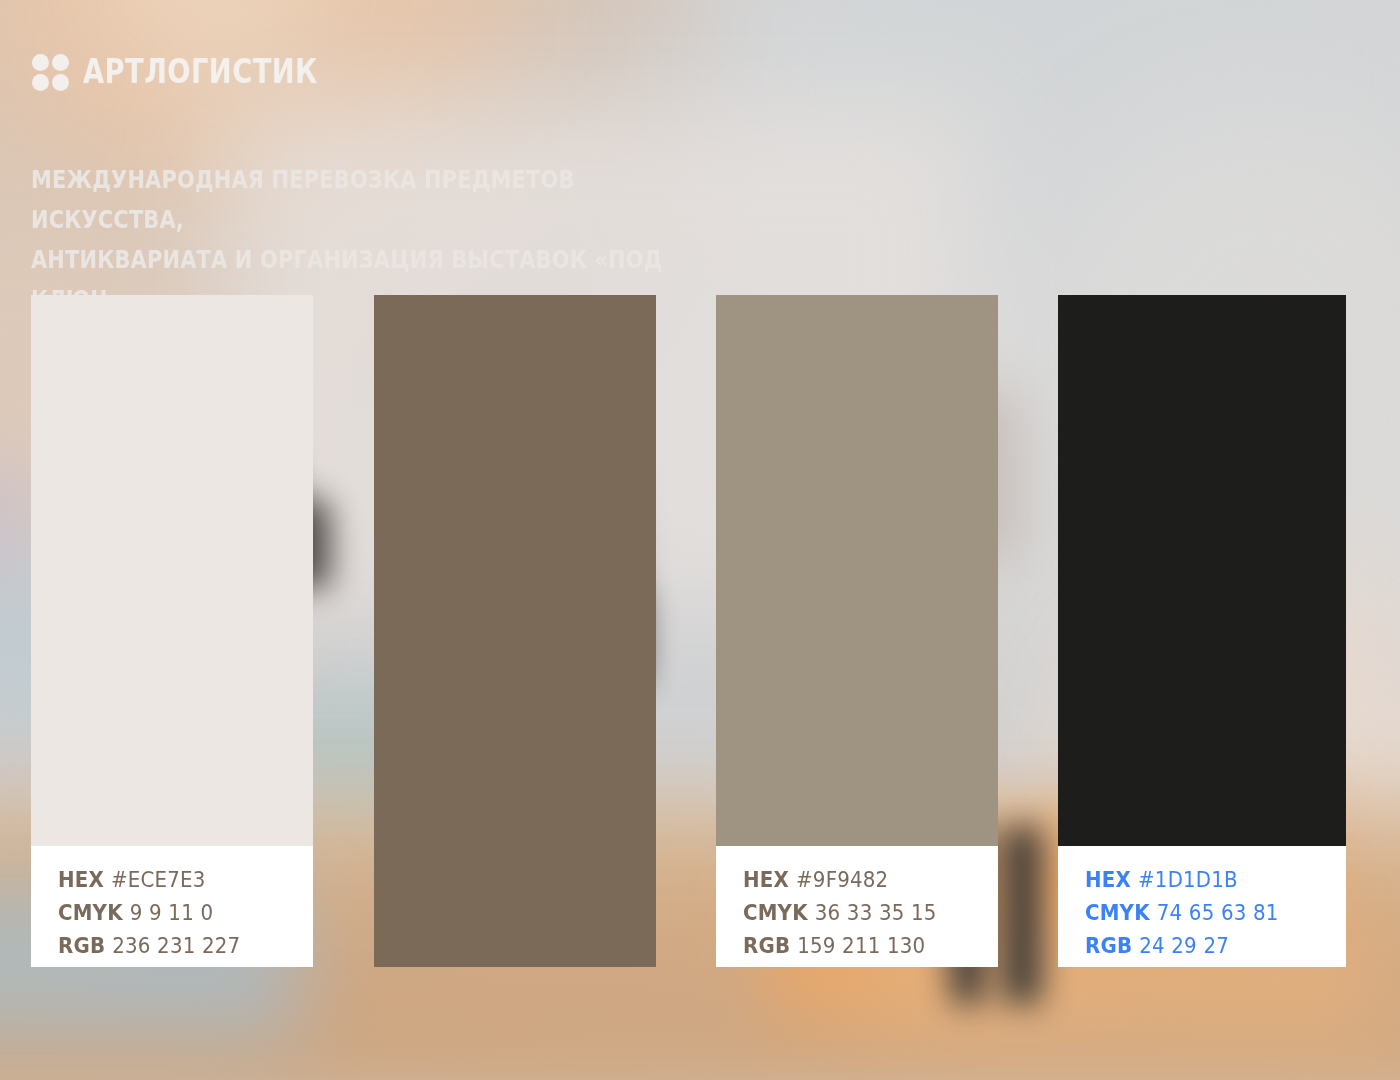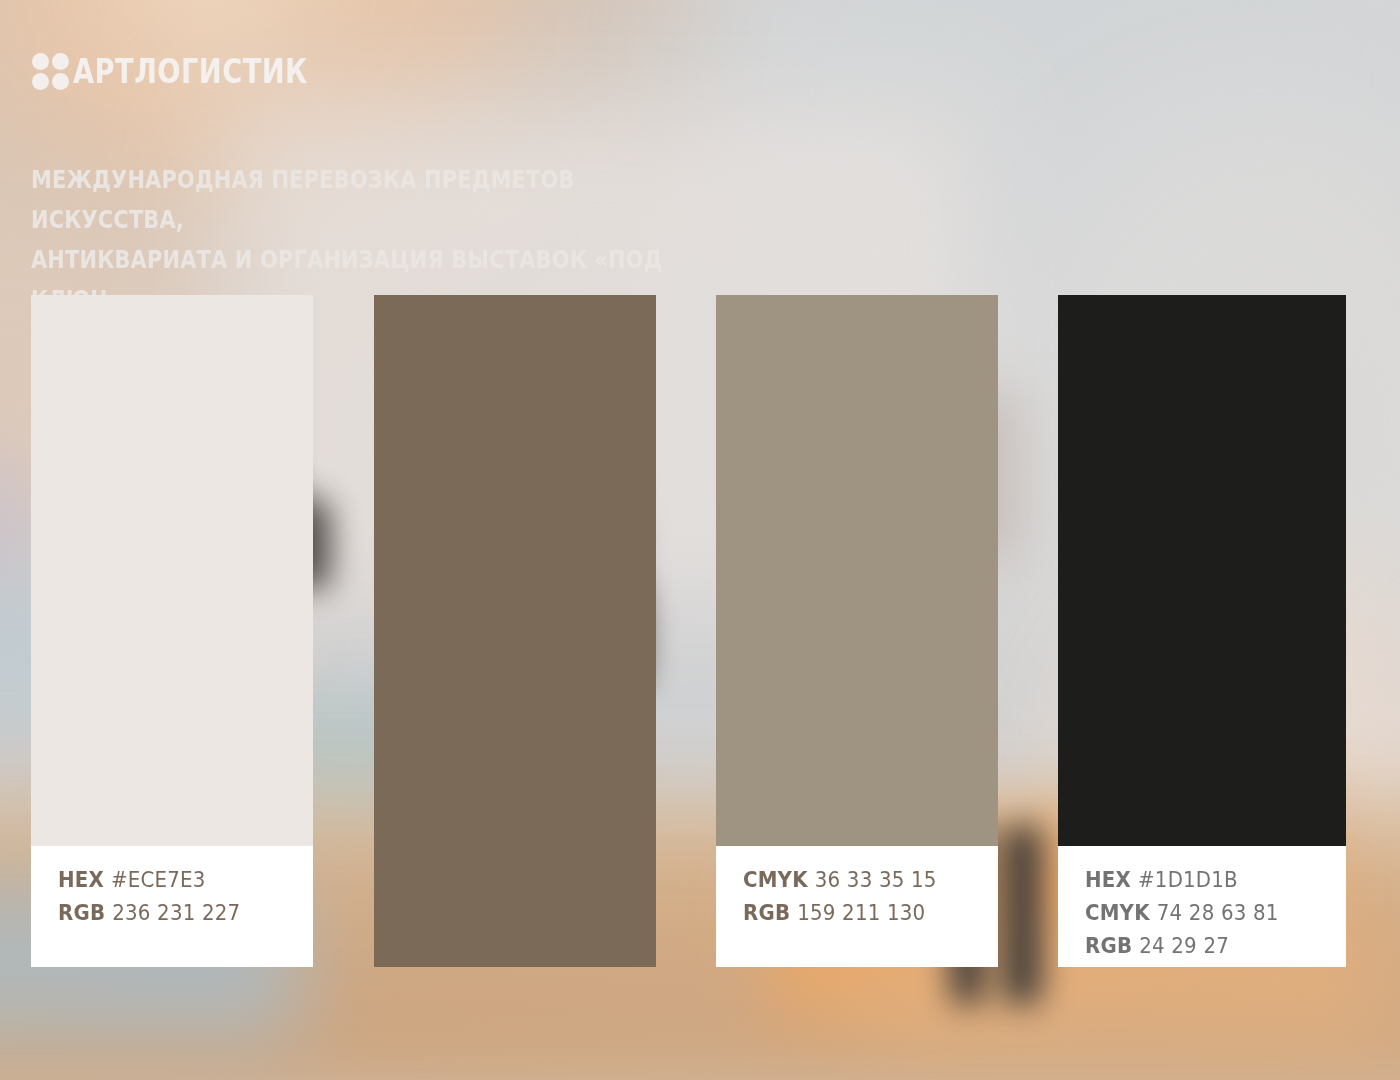--- a/index.html
+++ b/index.html
@@ -84,21 +84,21 @@
   
   .veil {
     position:absolute; inset:0;
     background:linear-gradient(120deg, rgba(226,204,184,.22) 0%, rgba(214,214,216,.16) 45%, rgba(228,216,206,.20) 100%);
   }
 
   
   .logo-row {
     position:absolute;
     left:32px; top:52px;
-    display:flex; align-items:center; gap:4px;
+    display:flex; align-items:flex-end; gap:14px;
   }
 
   .logo-mark {
     width:37px; height:37px;
     position:relative;
     flex:0 0 auto;
   }
   .logo-mark span {
     position:absolute;
     width:17px; height:17px;
@@ -225,36 +225,38 @@
   </div>
 
   <div class="tagline">МЕЖДУНАРОДНАЯ ПЕРЕВОЗКА ПРЕДМЕТОВ ИСКУССТВА,
 АНТИКВАРИАТА И ОРГАНИЗАЦИЯ ВЫСТАВОК «ПОД КЛЮЧ»</div>
 
   <div class="palette">
       <div class="swatch" style="left: 0px; width: 282px; height: 672px;">
         <div class="swatch-color" style="background: rgb(236, 231, 227);"></div>
         <div class="swatch-info" style="background: rgb(255, 255, 255); color: rgb(122, 106, 92);">
           <div class="info-line"><span class="info-key">HEX</span> <span class="info-val">#ECE7E3</span></div>
+          <div class="info-line"><span class="info-key">CMYK</span> <span class="info-val">9 9 11 0</span></div>
           <div class="info-line"><span class="info-key">RGB</span> <span class="info-val">236 231 227</span></div>
         </div>
       </div>
       <div class="swatch" style="left: 343px; width: 282px; height: 672px;">
         <div class="swatch-color" style="background: rgb(123, 106, 88);"></div>
       </div>
       <div class="swatch" style="left: 685px; width: 282px; height: 672px;">
         <div class="swatch-color" style="background: rgb(159, 148, 130);"></div>
         <div class="swatch-info" style="background: rgb(255, 255, 255); color: rgb(122, 106, 92);">
+          <div class="info-line"><span class="info-key">HEX</span> <span class="info-val">#9F9482</span></div>
           <div class="info-line"><span class="info-key">CMYK</span> <span class="info-val">36 33 35 15</span></div>
           <div class="info-line"><span class="info-key">RGB</span> <span class="info-val">159 211 130</span></div>
         </div>
       </div>
       <div class="swatch" style="left: 1027px; width: 288px; height: 672px;">
         <div class="swatch-color" style="background: rgb(29, 29, 27);"></div>
-        <div class="swatch-info" style="background: rgb(255, 255, 255); color: #737373;">
+        <div class="swatch-info" style="background: rgb(255, 255, 255); color: #3b82f6;">
           <div class="info-line"><span class="info-key">HEX</span> <span class="info-val">#1D1D1B</span></div>
-          <div class="info-line"><span class="info-key">CMYK</span> <span class="info-val">74 28 63 81</span></div>
+          <div class="info-line"><span class="info-key">CMYK</span> <span class="info-val">74 65 63 81</span></div>
           <div class="info-line"><span class="info-key">RGB</span> <span class="info-val">24 29 27</span></div>
         </div>
       </div>
     </div>
 
 </div>
 
 </body></html>

